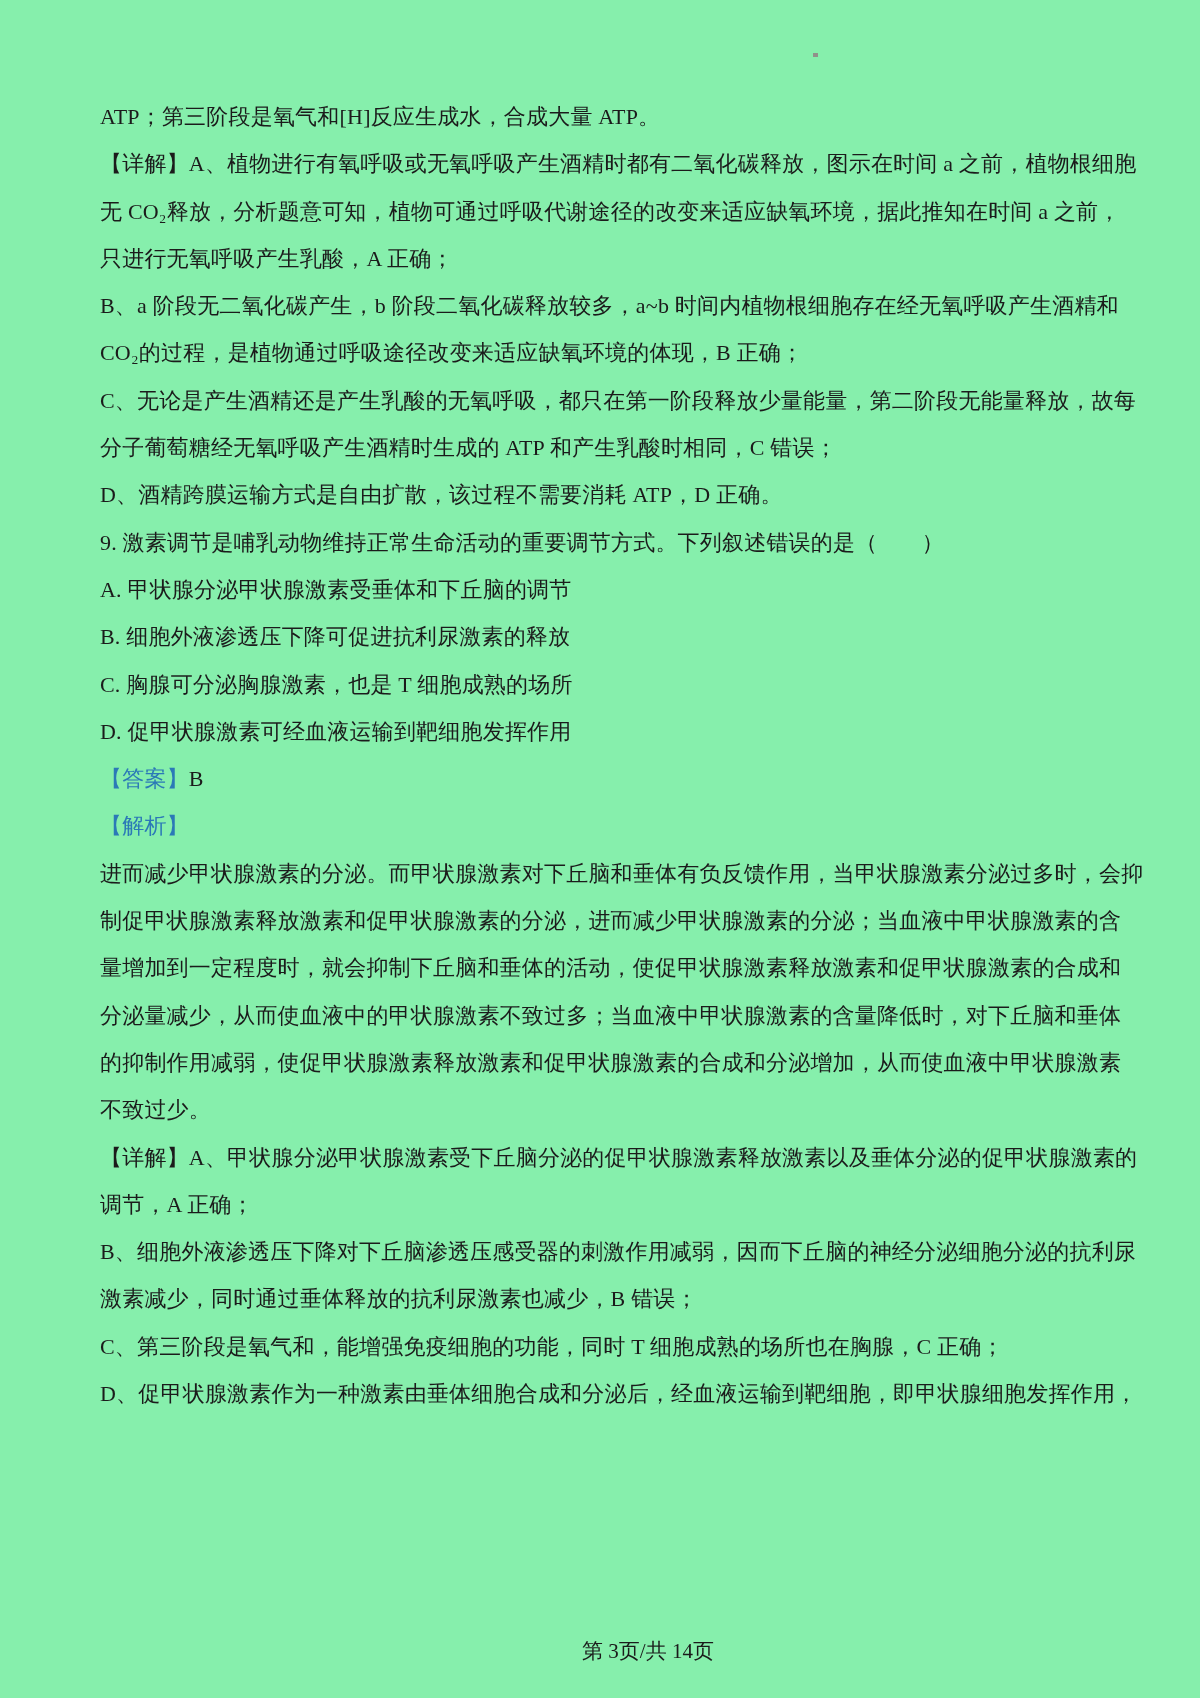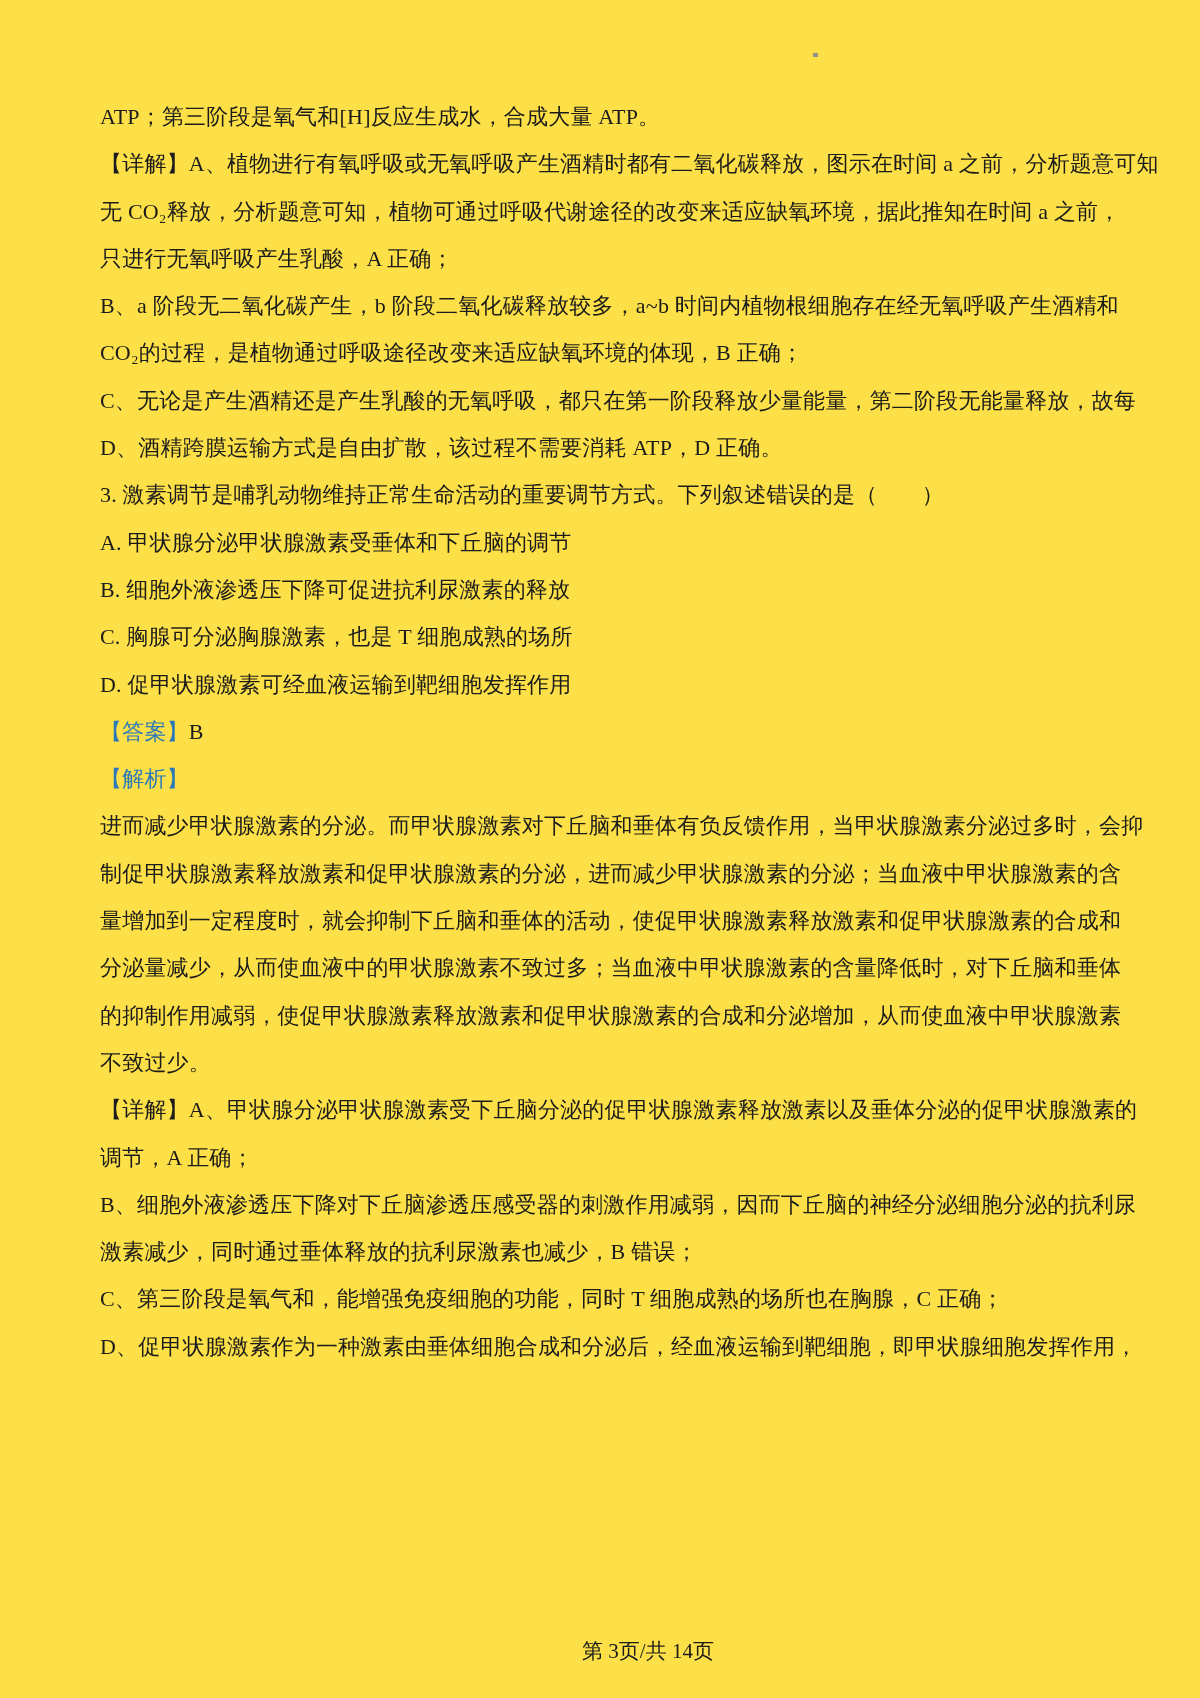--- a/index.html
+++ b/index.html
@@ -10,21 +10,21 @@
   body {
     width: 1200px;
     height: 1698px;
     font-family: "Liberation Serif", "DejaVu Serif", serif;
     color: #1b1b1b;
   }
   .page {
     position: relative;
     width: 1200px;
     height: 1698px;
-    background: #fde047;
+    background: #86efac;
     overflow: hidden;
   }
   .content {
     position: absolute;
     left: 100px;
     top: 93px;
     width: 1010px;
   }
   .line {
     height: 47.3px;
@@ -59,37 +59,38 @@
 </style>
 </head>
 <body>
 
 <div class="page">
   <div class="artifact-dot"></div>
 
   <div class="content" id="lines-container">
     <div class="line"><span class="line-text">ATP；第三阶段是氧气和[H]反应生成水，合成大量 ATP。</span></div>
 
-    <div class="line"><span class="line-text">【详解】A、植物进行有氧呼吸或无氧呼吸产生酒精时都有二氧化碳释放，图示在时间 a 之前，分析题意可知</span></div>
+    <div class="line"><span class="line-text">【详解】A、植物进行有氧呼吸或无氧呼吸产生酒精时都有二氧化碳释放，图示在时间 a 之前，植物根细胞</span></div>
 
     <div class="line"><span class="line-text">无 CO₂释放，分析题意可知，植物可通过呼吸代谢途径的改变来适应缺氧环境，据此推知在时间 a 之前，</span></div>
 
     <div class="line"><span class="line-text">只进行无氧呼吸产生乳酸，A 正确；</span></div>
 
     <div class="line"><span class="line-text">B、a 阶段无二氧化碳产生，b 阶段二氧化碳释放较多，a~b 时间内植物根细胞存在经无氧呼吸产生酒精和</span></div>
 
     <div class="line"><span class="line-text">CO₂的过程，是植物通过呼吸途径改变来适应缺氧环境的体现，B 正确；</span></div>
 
     <div class="line"><span class="line-text">C、无论是产生酒精还是产生乳酸的无氧呼吸，都只在第一阶段释放少量能量，第二阶段无能量释放，故每</span></div>
 
+    <div class="line"><span class="line-text">分子葡萄糖经无氧呼吸产生酒精时生成的 ATP 和产生乳酸时相同，C 错误；</span></div>
 
     <div class="line"><span class="line-text">D、酒精跨膜运输方式是自由扩散，该过程不需要消耗 ATP，D 正确。</span></div>
 
 
-    <div class="line"><span class="line-text">3. 激素调节是哺乳动物维持正常生命活动的重要调节方式。下列叙述错误的是（　　）</span></div>
+    <div class="line"><span class="line-text">9. 激素调节是哺乳动物维持正常生命活动的重要调节方式。下列叙述错误的是（　　）</span></div>
 
     <div class="line"><span class="line-text">A. 甲状腺分泌甲状腺激素受垂体和下丘脑的调节</span></div>
 
     <div class="line"><span class="line-text">B. 细胞外液渗透压下降可促进抗利尿激素的释放</span></div>
 
     <div class="line"><span class="line-text">C. 胸腺可分泌胸腺激素，也是 T 细胞成熟的场所</span></div>
 
     <div class="line"><span class="line-text">D. 促甲状腺激素可经血液运输到靶细胞发挥作用</span></div>
 
     <div class="line"><span class="line-label">【答案】</span><span class="line-text">B</span></div>

